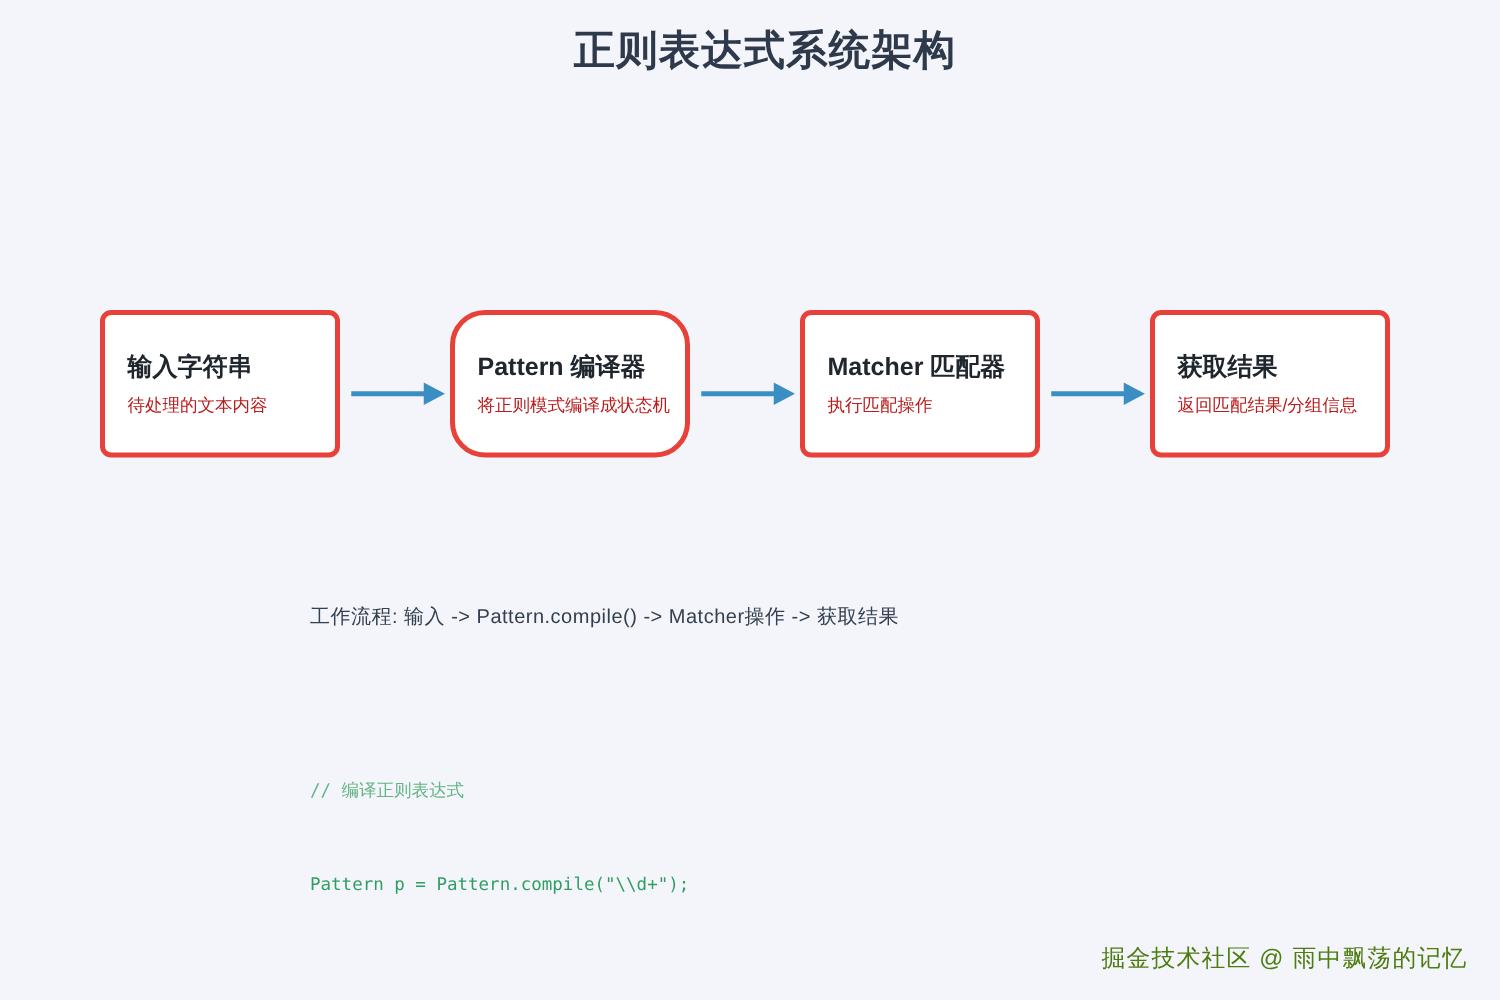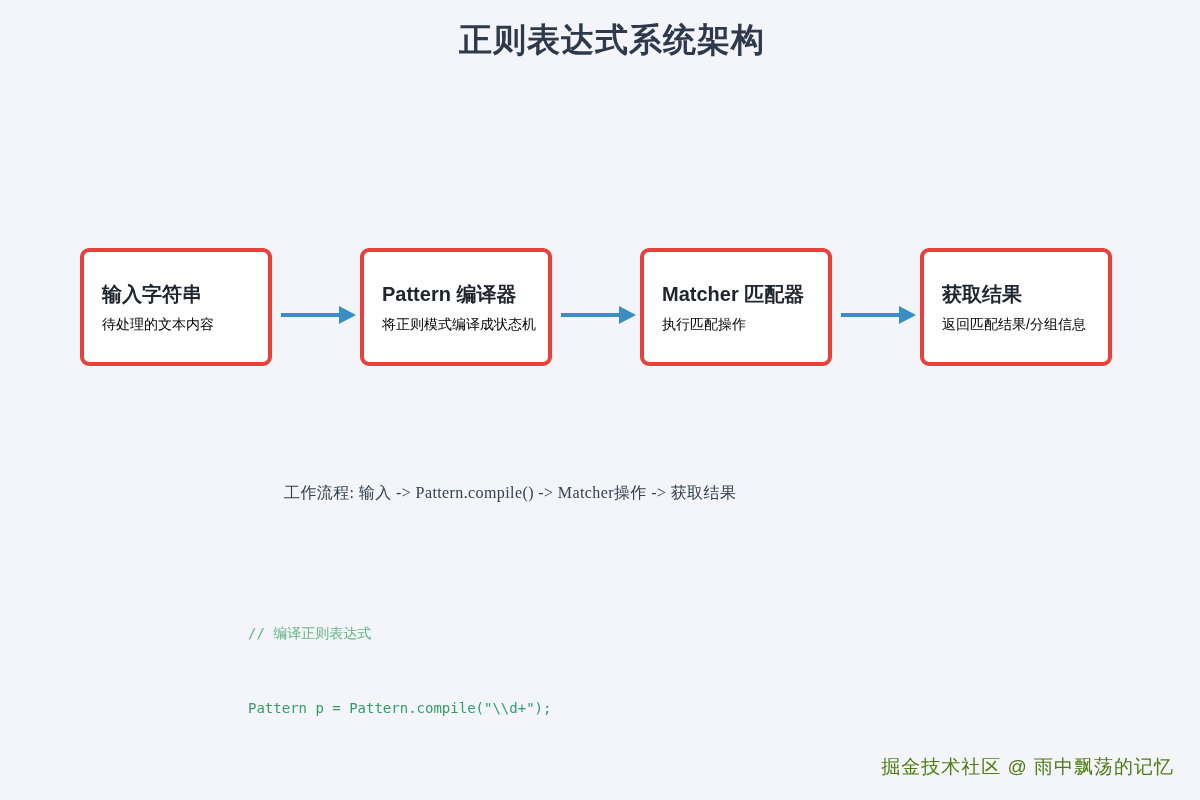--- a/index.html
+++ b/index.html
@@ -43,35 +43,35 @@
     top: 0;
     width: 192px;
     height: 118px;
     background: #ffffff;
     border: 4px solid #e8413a;
     border-radius: 9px;
     box-sizing: border-box;
     padding: 30px 0 0 18px;
   }
   .node-0 { left: 80px; }
-  .node-1 { left: 360px; }
+  .node-1 { left: 360px; border-radius: 28px; }
   .node-2 { left: 640px; }
   .node-3 { left: 920px; }
 
   .node-title {
     font-size: 20px;
     font-weight: bold;
     color: #20262e;
     white-space: nowrap;
     line-height: 24px;
     margin-bottom: 7px;
   }
   .node-sub {
     font-size: 14px;
-    color: #000000;
+    color: #b91c1c;
     line-height: 22px;
     width: 178px;
     word-break: break-all;
   }
 
   
   .arrow {
     position: absolute;
     top: 57px;
     width: 78px;
@@ -97,26 +97,25 @@
     border-top: 9px solid transparent;
     border-bottom: 9px solid transparent;
     border-left: 17px solid #3b8ec4;
   }
 
   
   .workflow {
     position: absolute;
     left: 248px;
     top: 483px;
-    font-family: Liberation Serif, serif;
+    font-family: Liberation Sans, sans-serif;
     font-size: 16px;
     color: #33404f;
     white-space: nowrap;
     letter-spacing: 0.4px;
-    margin-left: 36px;
   }
 
   
   .code {
     position: absolute;
     left: 248px;
     top: 534px;
     font-family: "DejaVu Sans Mono", "Liberation Mono", monospace;
     font-size: 14px;
     line-height: 25px;

